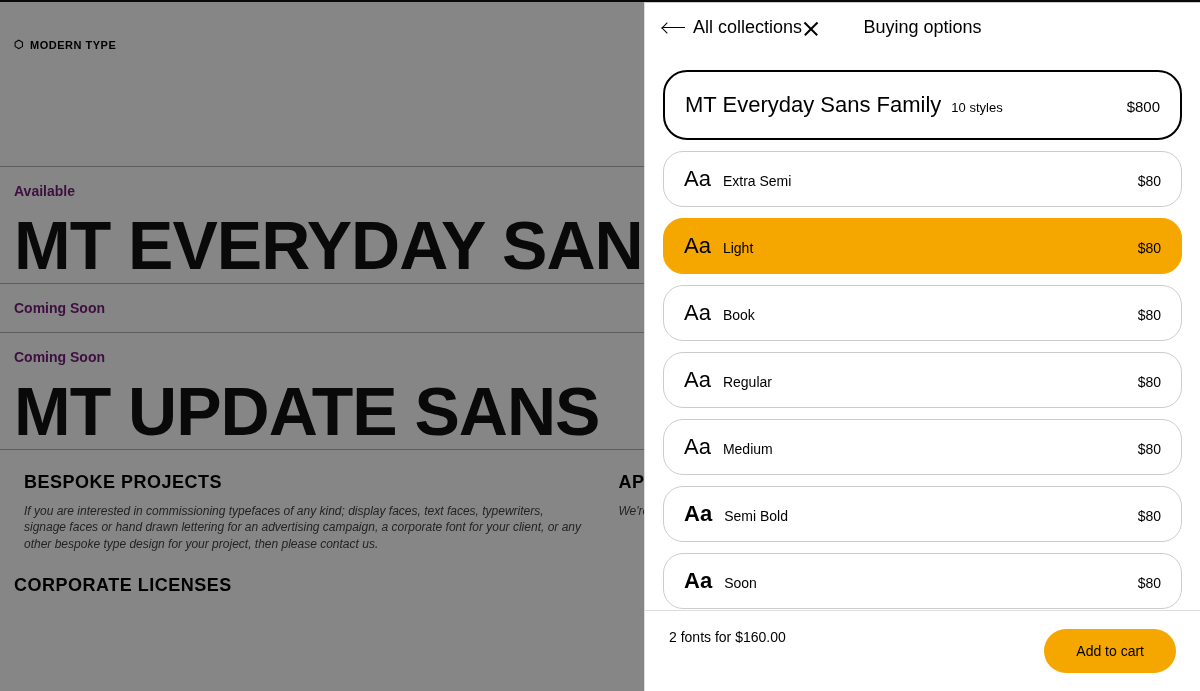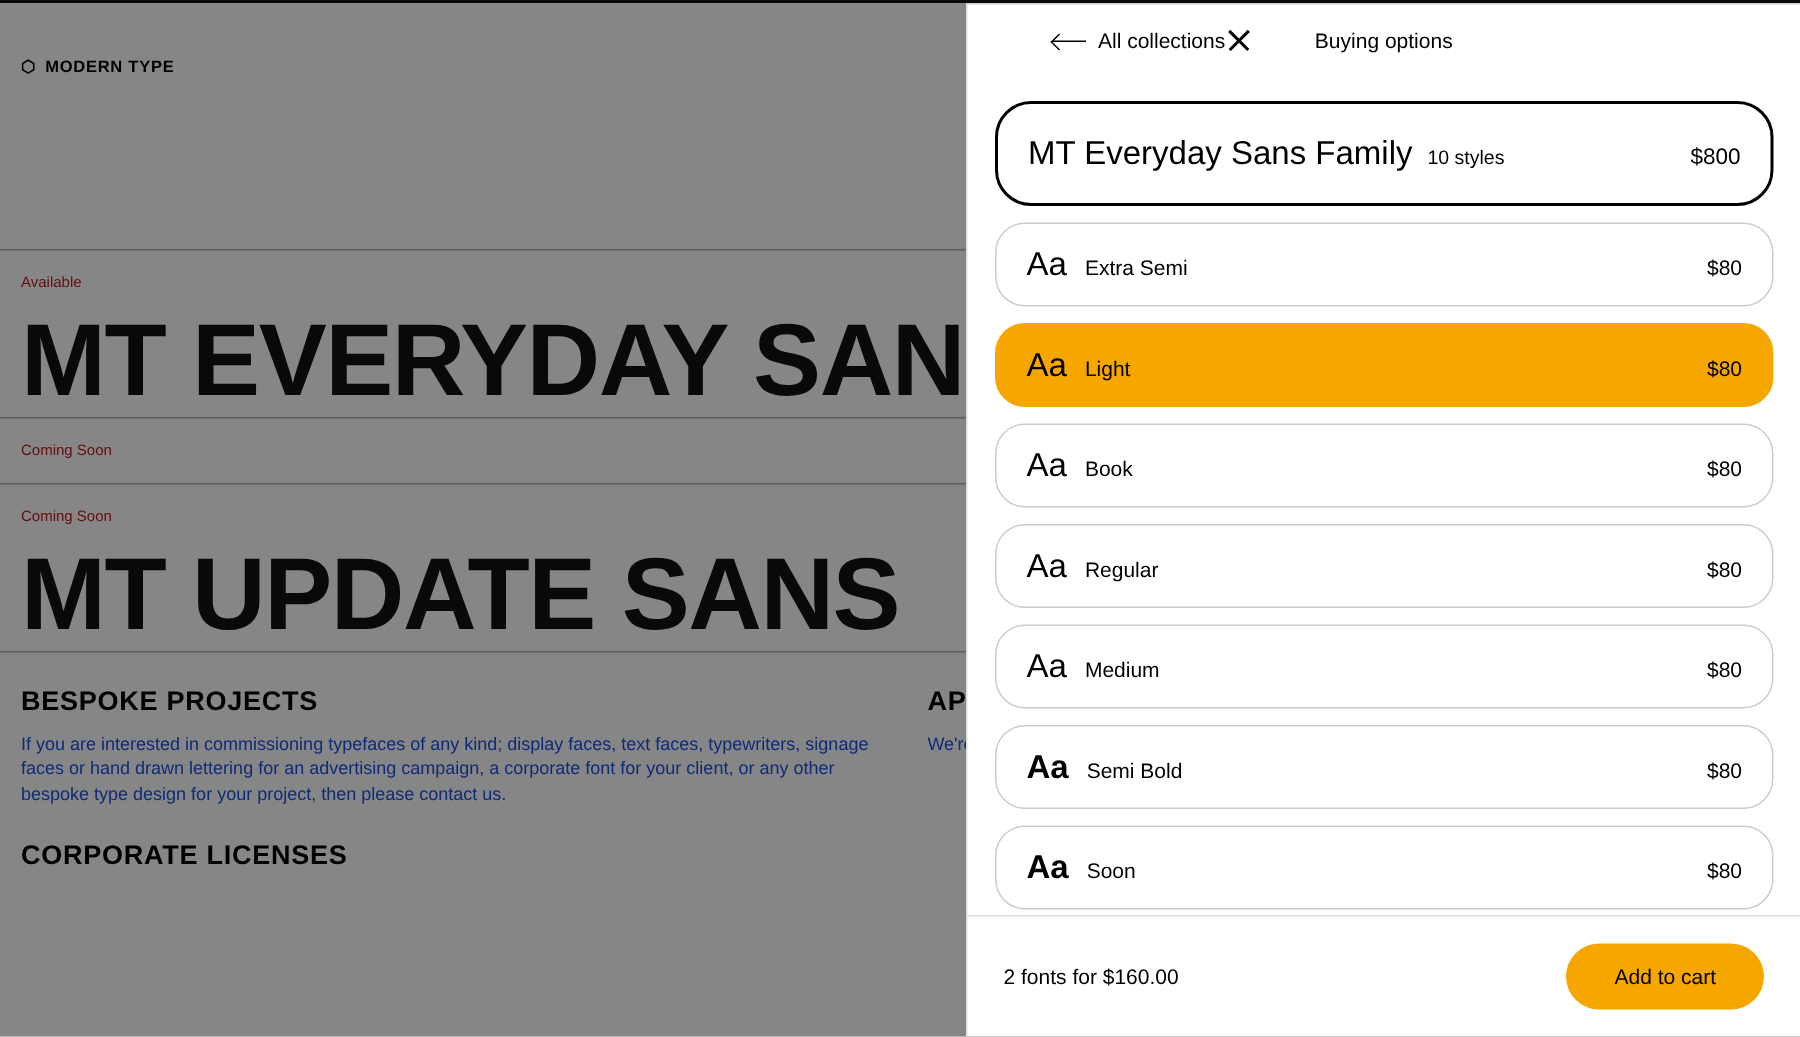--- a/index.html
+++ b/index.html
@@ -9,35 +9,35 @@
 .bg-page { position: absolute; inset: 0; background: #f5f5f5; border-top: 2px solid #111; }
 .overlay-dim { position: absolute; inset: 0; background: rgba(0,0,0,0.45); z-index: 5; }
 
 .bg-header { display: flex; justify-content: space-between; padding: 18px 14px 10px; font-size: 11px; font-weight: 700; letter-spacing: 0.5px; }
 .bg-header .left { display: flex; align-items: center; gap: 6px; }
 .bg-header .right { text-align: right; line-height: 1.5; font-weight: 600; }
 .bg-header .right .typefaces { color: #d6a300; text-decoration: underline; }
 .bg-header .right div:not(.typefaces) { color: #333; }
 
 .bg-section { border-top: 1px solid #aaa; padding: 16px 14px 4px; }
-.bg-label { font-size: 10px; color: #b91c1c; margin-bottom: 12px; }
+.bg-label { font-size: 14px; color: #701a75; margin-bottom: 12px; font-weight: bold; }
 .bg-title { font-size: 68px; font-weight: 600; letter-spacing: -1px; color: #111; white-space: nowrap; line-height: 1; }
 .mono-title { font-family: 'Courier New', monospace; font-weight: 700; letter-spacing: 4px; font-size: 62px; }
 
-.bg-bottom { border-top: 1px solid #aaa; padding: 22px 14px; display: flex; gap: 30px; }
+.bg-bottom { border-top: 1px solid #aaa; padding: 22px 24px; display: flex; gap: 30px; }
 .bg-col { flex: 0 0 49%; }
 .bg-col h3 { font-size: 18px; font-weight: 700; letter-spacing: 0.5px; margin-bottom: 10px; }
-.bg-col p { font-size: 12px; color: #1d4ed8; line-height: 1.4; max-width: 580px; }
+.bg-col p { font-size: 12px; color: #404040; line-height: 1.4; max-width: 580px; font-style: italic; }
 .bg-col.right { margin-left: auto; }
 
 .corporate { font-size: 18px; font-weight: 700; letter-spacing: 0.5px; padding: 0 14px; }
 
 
 .panel { position: absolute; top: 2px; right: 0; bottom: 0; width: 556px; background: #fff; z-index: 10; display: flex; flex-direction: column; border-left: 1px solid #ddd; border-top: 1px solid #ccc; }
-.panel-header { display: flex; align-items: flex-end; padding: 14px 20px 14px 18px; font-size: 14px; margin-left: 39px; }
+.panel-header { display: flex; align-items: center; padding: 14px 20px 14px 18px; font-size: 18px; }
 .back-link { display: flex; align-items: center; gap: 8px; cursor: pointer; }
 .back-arrow { width: 22px; height: 1px; background: #000; position: relative; }
 .back-arrow::before { content: ''; position: absolute; left: 0; top: -3px; width: 7px; height: 7px; border-left: 1px solid #000; border-bottom: 1px solid #000; transform: rotate(45deg); }
 .panel-title { margin-left: auto; margin-right: auto; position: absolute; left: 50%; transform: translateX(-50%); }
 .close-btn { cursor: pointer; width: 18px; height: 18px; position: relative; }
 .close-btn::before, .close-btn::after { content: ''; position: absolute; top: 50%; left: 0; width: 100%; height: 1.5px; background: #000; }
 .close-btn::before { transform: rotate(45deg); }
 .close-btn::after { transform: rotate(-45deg); }
 
 .panel-body { flex: 1; overflow-y: auto; padding: 18px 18px 10px; }
@@ -53,21 +53,21 @@
 .style-price { margin-left: auto; font-size: 14px; }
 
 .w100 { font-weight: 200; }
 .w200 { font-weight: 300; }
 .w300 { font-weight: 400; }
 .w400 { font-weight: 400; }
 .w500 { font-weight: 500; }
 .w600 { font-weight: 600; }
 .w700 { font-weight: 700; }
 
-.panel-footer { border-top: 1px solid #ddd; padding: 18px 24px; display: flex; align-items: center; }
+.panel-footer { border-top: 1px solid #ddd; padding: 18px 24px; display: flex; align-items: flex-start; }
 .footer-text { font-size: 14px; }
 .add-cart { margin-left: auto; background: #f5a700; border: none; border-radius: 22px; padding: 14px 32px; font-size: 14px; cursor: pointer; }
 
 .logo-icon { font-size: 11px; }
 </style>
 </head>
 <body>
 
 <div class="bg-page">
   <div class="bg-header">

